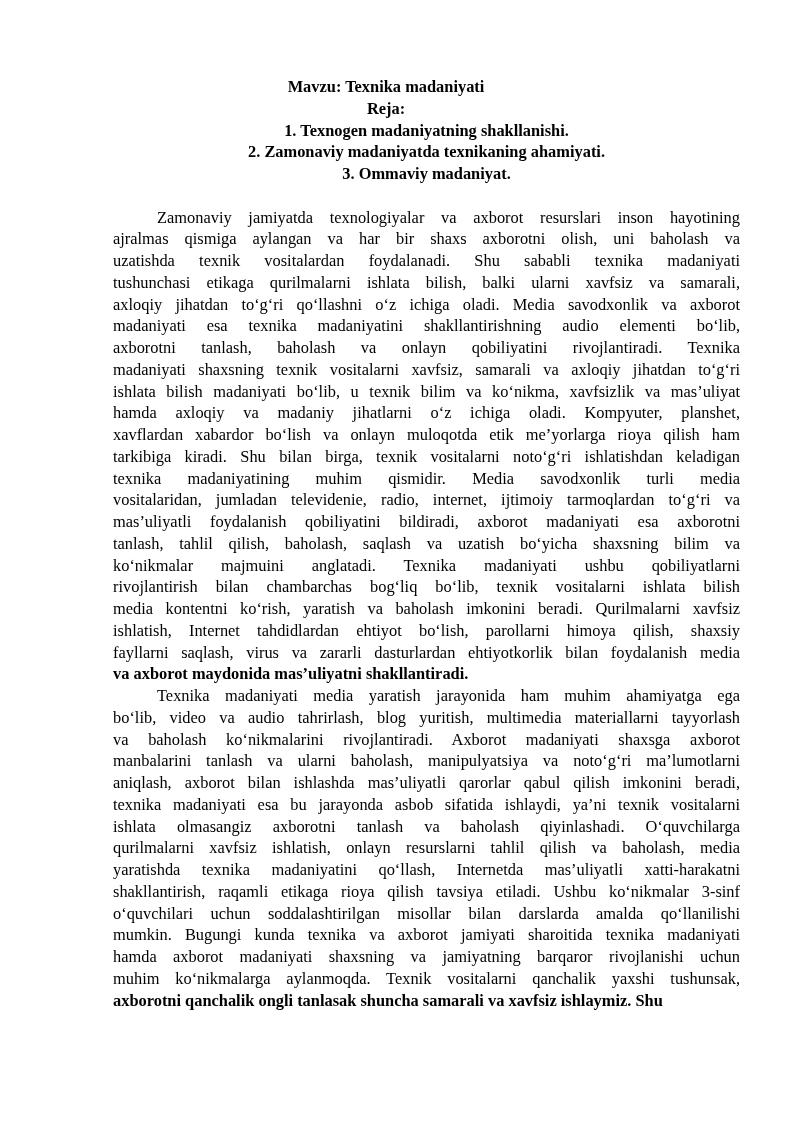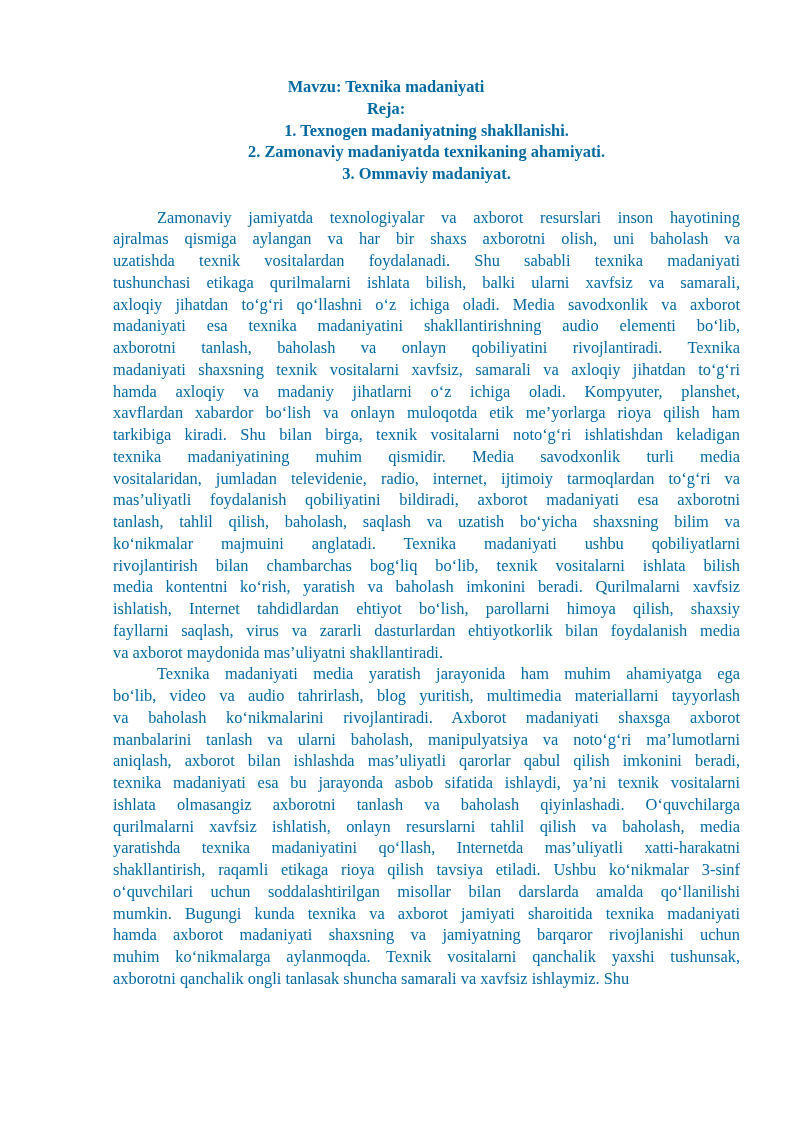--- a/index.html
+++ b/index.html
@@ -5,21 +5,21 @@
   html, body {
     margin: 0;
     padding: 0;
     background: #ffffff;
   }
   .page {
     position: relative;
     width: 800px;
     height: 1018px;
     background: #ffffff;
-    color: #0369a1;
+    color: #000000;
     font-family: "Liberation Serif", "DejaVu Serif", serif;
     font-size: 16.4px;
     line-height: 21.75px;
     overflow: hidden;
   }
   .content {
     position: absolute;
     left: 113px;
     top: 76px;
     width: 627px;
@@ -38,20 +38,21 @@
   }
   .para .line {
     text-align: justify;
     text-align-last: justify;
   }
   .para .line.first {
     text-indent: 44px;
   }
   .para .line.last {
     text-align-last: left;
+    font-weight: bold;
   }
 </style>
 </head>
 <body>
 
 <div class="page">
   <div class="content">
 
     <div class="centered-block">Mavzu: Texnika madaniyati</div>
 
@@ -65,20 +66,21 @@
 
     <div class="para">
         <div class="line first">Zamonaviy jamiyatda texnologiyalar va axborot resurslari inson hayotining</div>
         <div class="line">ajralmas qismiga aylangan va har bir shaxs axborotni olish, uni baholash va</div>
         <div class="line">uzatishda texnik vositalardan foydalanadi. Shu sababli texnika madaniyati</div>
         <div class="line">tushunchasi etikaga qurilmalarni ishlata bilish, balki ularni xavfsiz va samarali,</div>
         <div class="line">axloqiy jihatdan toʻgʻri qoʻllashni oʻz ichiga oladi. Media savodxonlik va axborot</div>
         <div class="line">madaniyati esa texnika madaniyatini shakllantirishning audio elementi boʻlib,</div>
         <div class="line">axborotni tanlash, baholash va onlayn qobiliyatini rivojlantiradi. Texnika</div>
         <div class="line">madaniyati shaxsning texnik vositalarni xavfsiz, samarali va axloqiy jihatdan toʻgʻri</div>
+        <div class="line">ishlata bilish madaniyati boʻlib, u texnik bilim va koʻnikma, xavfsizlik va masʼuliyat</div>
         <div class="line">hamda axloqiy va madaniy jihatlarni oʻz ichiga oladi. Kompyuter, planshet,</div>
         <div class="line">xavflardan xabardor boʻlish va onlayn muloqotda etik meʼyorlarga rioya qilish ham</div>
         <div class="line">tarkibiga kiradi. Shu bilan birga, texnik vositalarni notoʻgʻri ishlatishdan keladigan</div>
         <div class="line">texnika madaniyatining muhim qismidir. Media savodxonlik turli media</div>
         <div class="line">vositalaridan, jumladan televidenie, radio, internet, ijtimoiy tarmoqlardan toʻgʻri va</div>
         <div class="line">masʼuliyatli foydalanish qobiliyatini bildiradi, axborot madaniyati esa axborotni</div>
         <div class="line">tanlash, tahlil qilish, baholash, saqlash va uzatish boʻyicha shaxsning bilim va</div>
         <div class="line">koʻnikmalar majmuini anglatadi. Texnika madaniyati ushbu qobiliyatlarni</div>
         <div class="line">rivojlantirish bilan chambarchas bogʻliq boʻlib, texnik vositalarni ishlata bilish</div>
         <div class="line">media kontentni koʻrish, yaratish va baholash imkonini beradi. Qurilmalarni xavfsiz</div>

